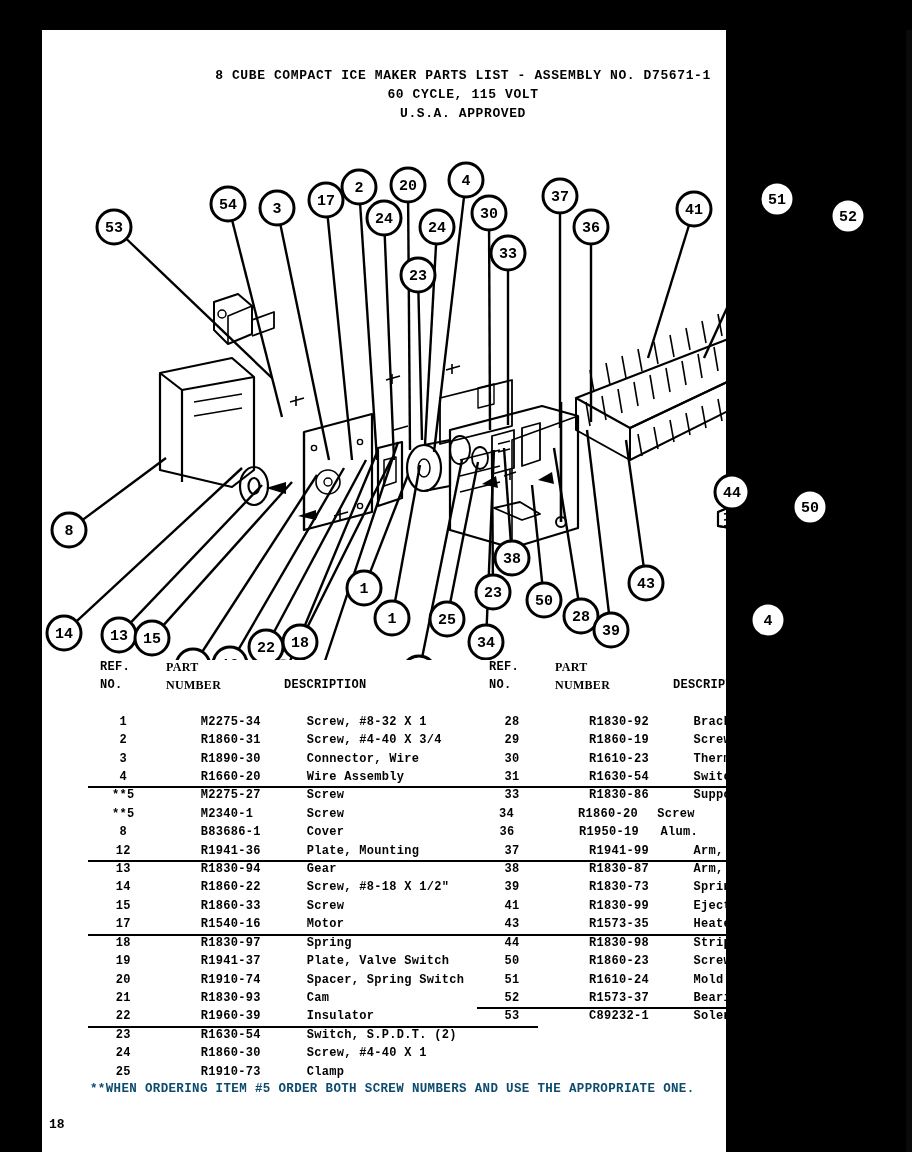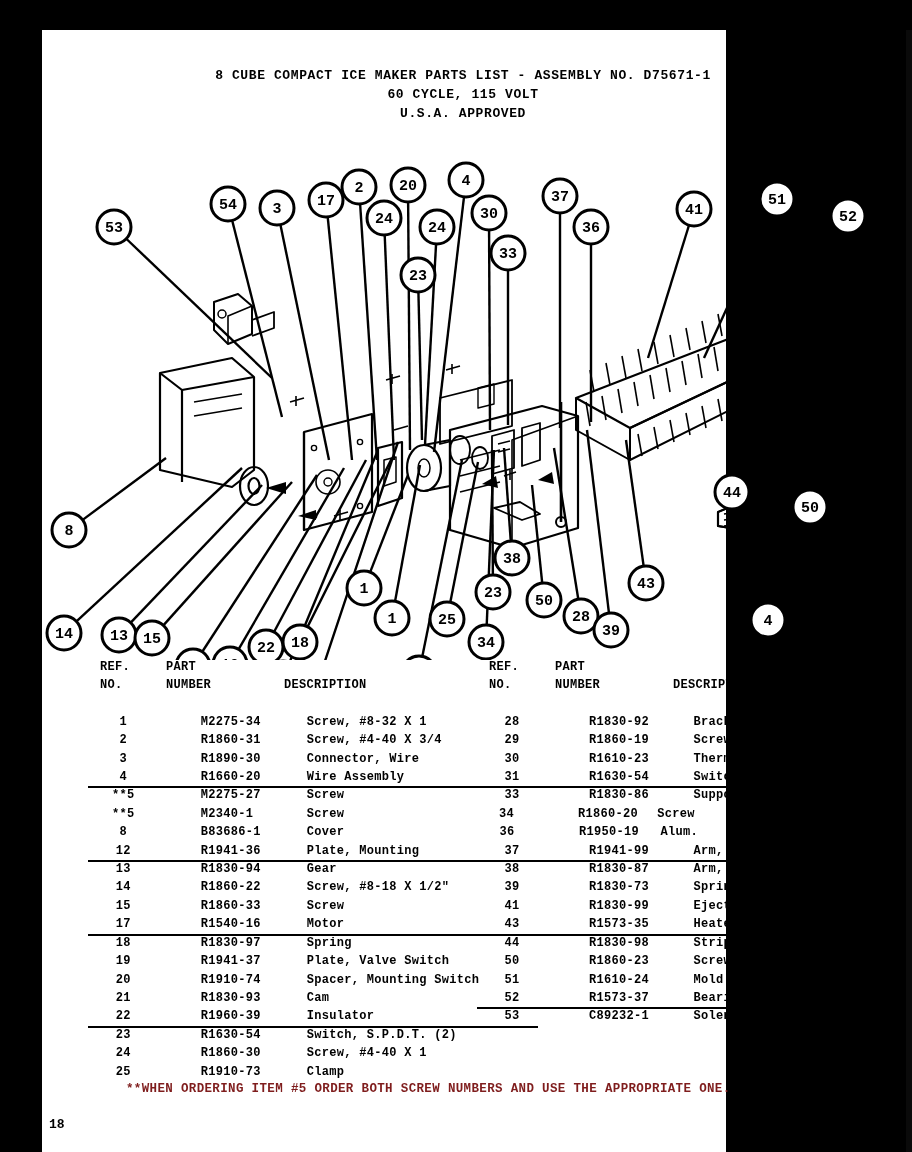--- a/index.html
+++ b/index.html
@@ -97,21 +97,21 @@
   }
   #col-left  { left: 58px;  width: 400px; }
   #col-right { left: 447px; width: 395px; }
 
   .thead-row {
     display: flex;
     white-space: pre;
     font-weight: bold;
   }
   .thead-row .c-ref  { width: 66px; }
-  .thead-row .c-part { width: 118px; }
+  .thead-row .c-part { width: 118px; font-family: Liberation Serif, serif; }
   .thead-row .c-desc { width: 200px; }
 
   .prow {
     display: flex;
     white-space: pre;
     font-weight: bold;
     position: relative;
   }
   .prow .c-ref {
     width: 66px;
@@ -138,23 +138,22 @@
 
   
   #footnote {
     position: absolute;
     left: 48px;
     top: 1052px;
     width: 760px;
     font-size: 12.5px;
     font-weight: bold;
     letter-spacing: 0.35px;
-    color: #7f1d1d;
+    color: #0c4a6e;
     white-space: pre;
-    margin-left: 36px;
   }
   #page-folio {
     position: absolute;
     left: 7px;
     top: 1087px;
     font-size: 13px;
     font-weight: bold;
     color: #000;
   }
 </style>
@@ -530,21 +529,21 @@
             <div class="prow"><span class="c-ref">**5</span><span class="c-part">M2275-27</span><span class="c-desc">Screw</span></div>
             <div class="prow"><span class="c-ref">**5</span><span class="c-part">M2340-1</span><span class="c-desc">Screw</span></div>
             <div class="prow"><span class="c-ref">8</span><span class="c-part">B83686-1</span><span class="c-desc">Cover</span></div>
             <div class="prow ruled"><span class="c-ref">12</span><span class="c-part">R1941-36</span><span class="c-desc">Plate, Mounting</span></div>
             <div class="prow"><span class="c-ref">13</span><span class="c-part">R1830-94</span><span class="c-desc">Gear</span></div>
             <div class="prow"><span class="c-ref">14</span><span class="c-part">R1860-22</span><span class="c-desc">Screw, #8-18 X 1/2"</span></div>
             <div class="prow"><span class="c-ref">15</span><span class="c-part">R1860-33</span><span class="c-desc">Screw</span></div>
             <div class="prow ruled"><span class="c-ref">17</span><span class="c-part">R1540-16</span><span class="c-desc">Motor</span></div>
             <div class="prow"><span class="c-ref">18</span><span class="c-part">R1830-97</span><span class="c-desc">Spring</span></div>
             <div class="prow"><span class="c-ref">19</span><span class="c-part">R1941-37</span><span class="c-desc">Plate, Valve Switch</span></div>
-            <div class="prow"><span class="c-ref">20</span><span class="c-part">R1910-74</span><span class="c-desc">Spacer, Mounting Switch</span></div>
+            <div class="prow"><span class="c-ref">20</span><span class="c-part">R1910-74</span><span class="c-desc">Spacer, Spring Switch</span></div>
             <div class="prow"><span class="c-ref">21</span><span class="c-part">R1830-93</span><span class="c-desc">Cam</span></div>
             <div class="prow ruled"><span class="c-ref">22</span><span class="c-part">R1960-39</span><span class="c-desc">Insulator</span></div>
             <div class="prow"><span class="c-ref">23</span><span class="c-part">R1630-54</span><span class="c-desc">Switch, S.P.D.T. (2)</span></div>
             <div class="prow"><span class="c-ref">24</span><span class="c-part">R1860-30</span><span class="c-desc">Screw, #4-40 X 1</span></div>
             <div class="prow"><span class="c-ref">25</span><span class="c-part">R1910-73</span><span class="c-desc">Clamp</span></div>
           </div>
       </div>
 
       <div class="col-block" id="col-right">
         <div class="thead-row">

